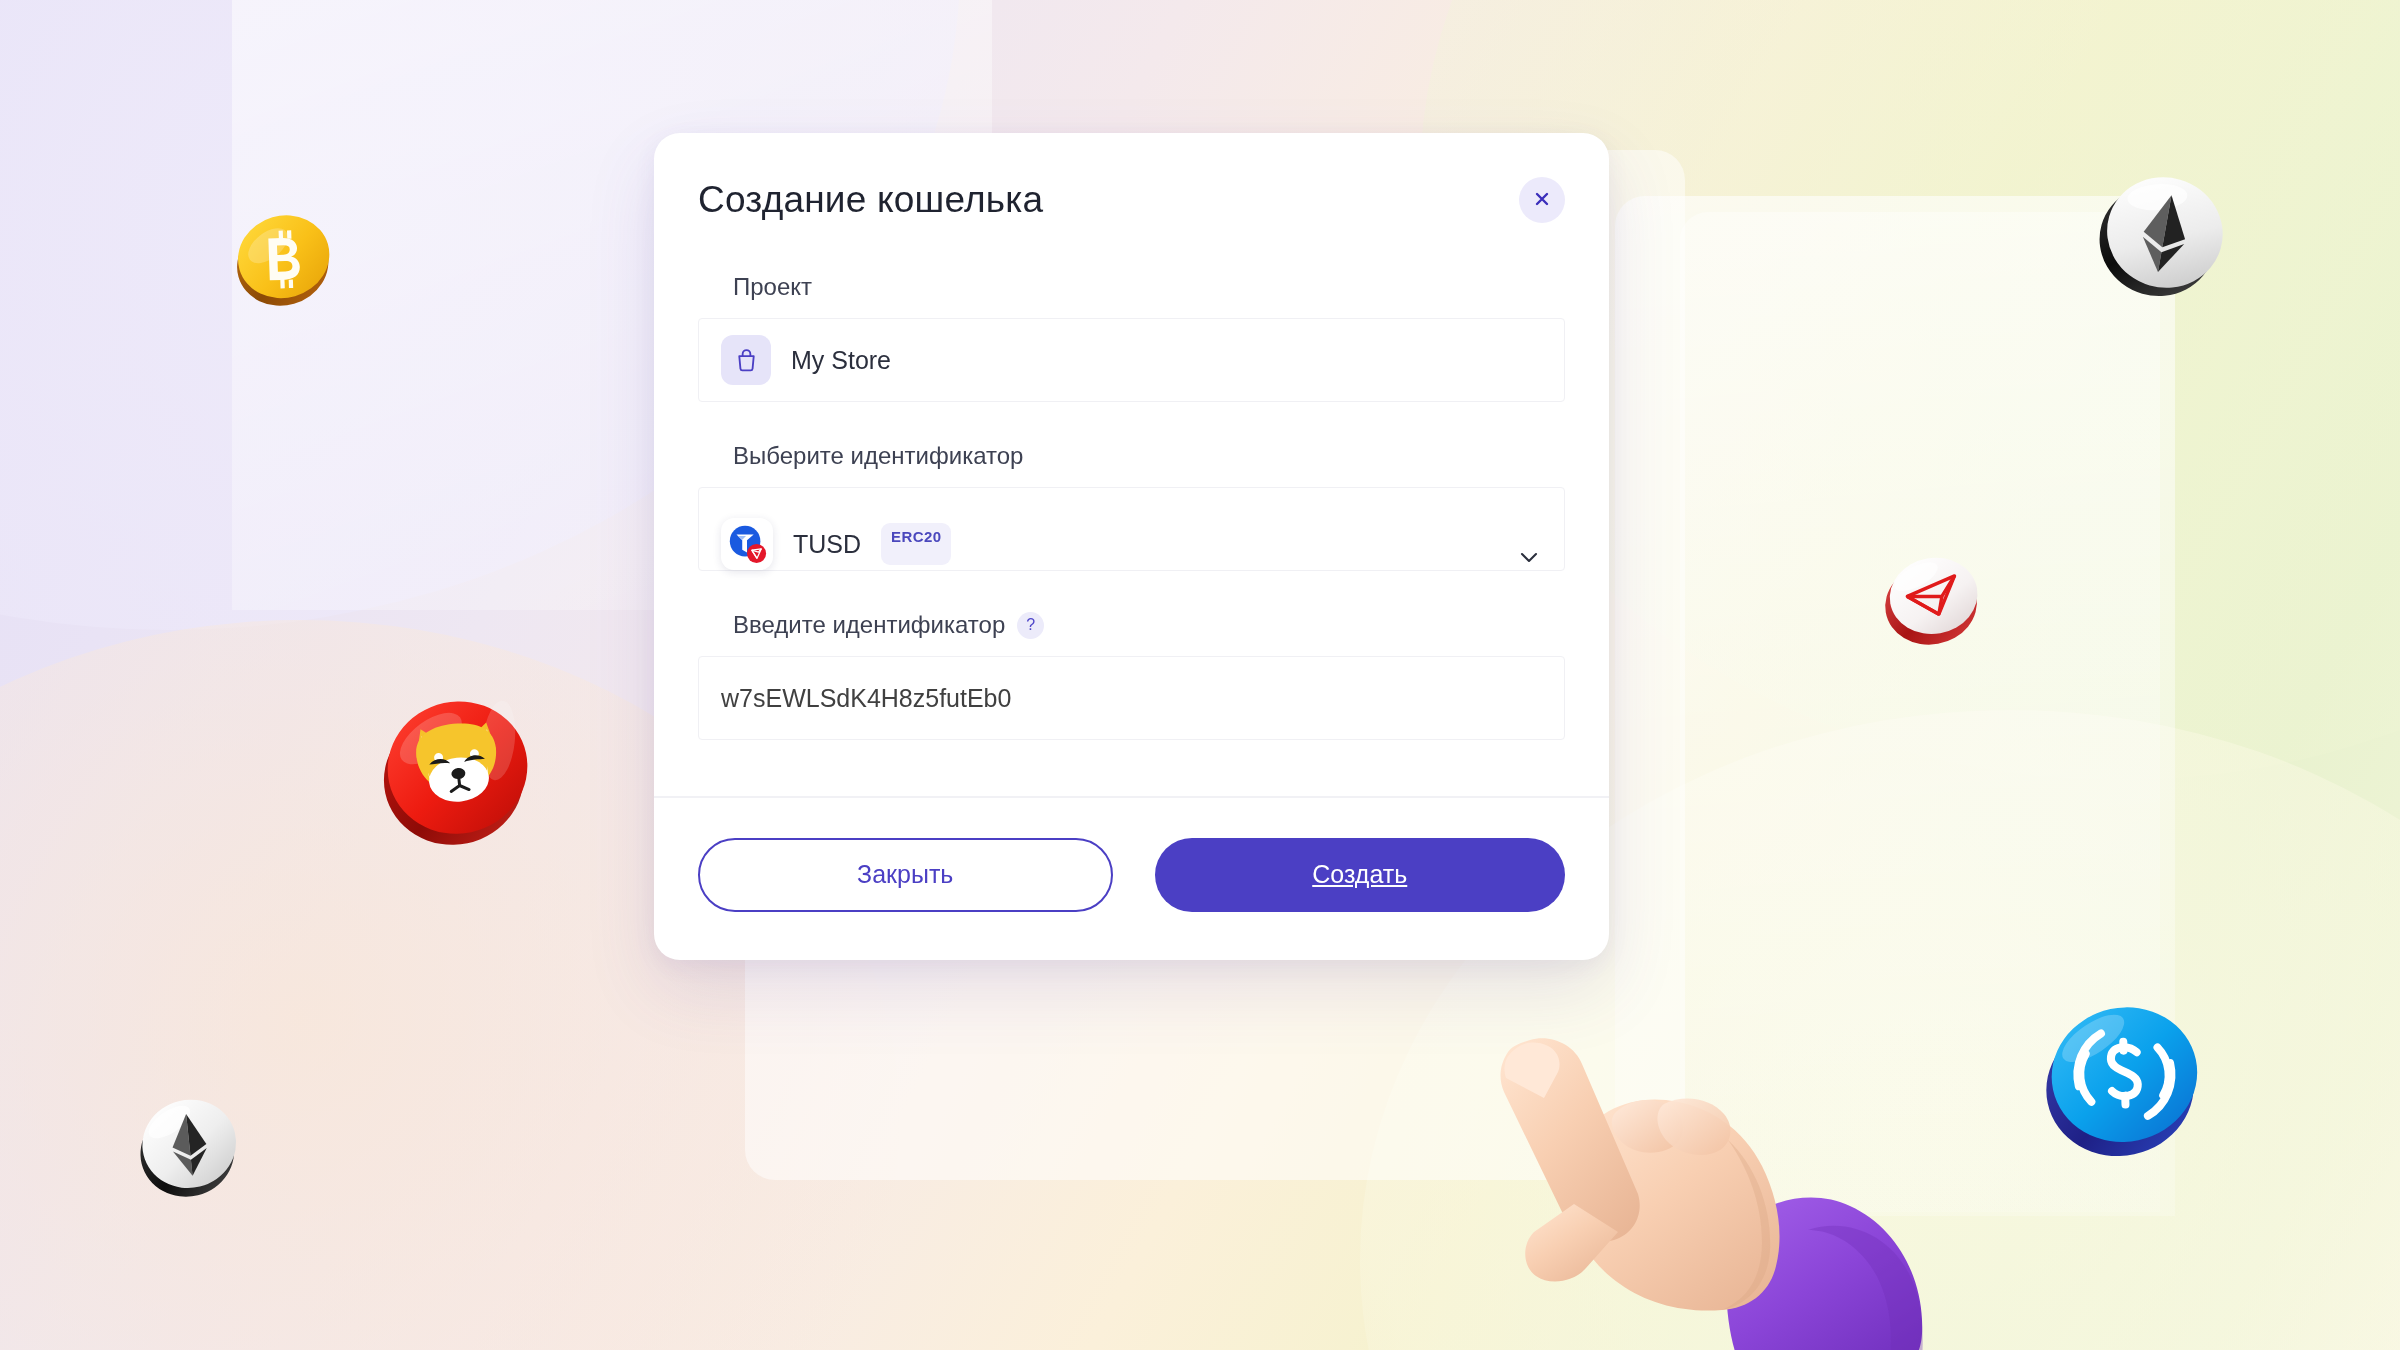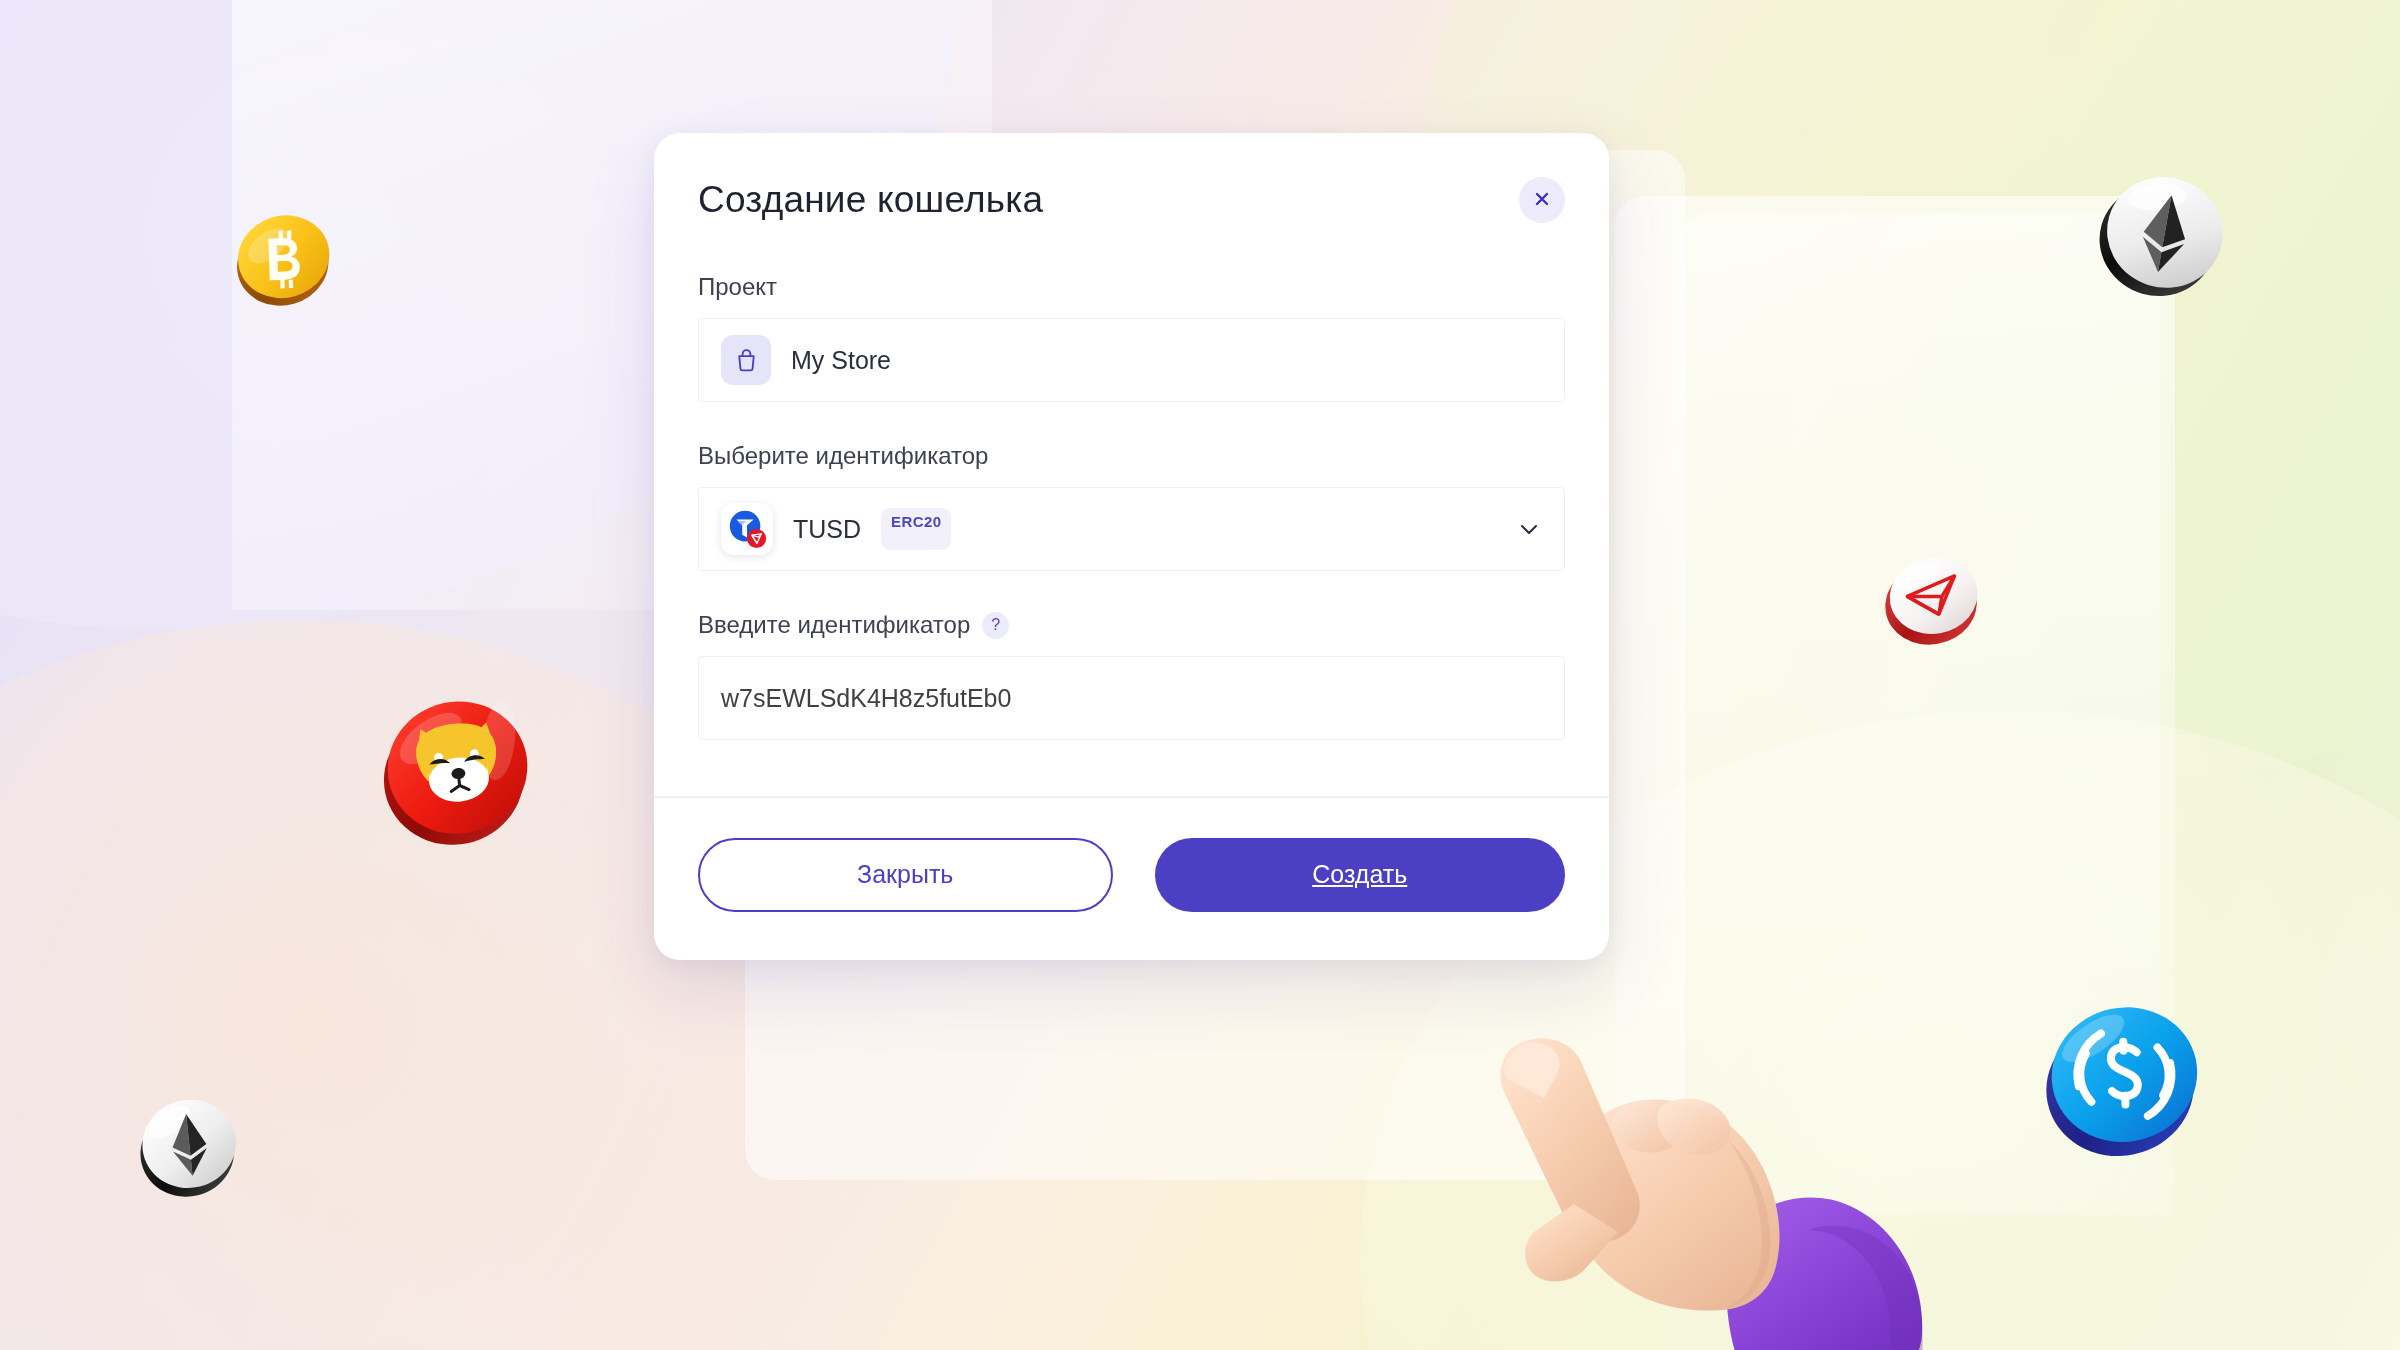--- a/index.html
+++ b/index.html
@@ -142,20 +142,21 @@
   .field-group { margin-bottom: 40px; }
   .field-group.last { margin-bottom: 0; }
 
   .field-label {
     font-size: 24px;
     color: #3d4152;
     margin-bottom: 17px;
     display: flex;
     align-items: center;
     gap: 12px;
+    margin-left: 35px;
   }
 
   .help-badge {
     width: 27px; height: 27px;
     border-radius: 50%;
     background: #ecebfa;
     color: #4f46c9;
     font-size: 16px;
     display: inline-flex;
     align-items: center;
@@ -171,20 +172,21 @@
     display: flex;
     align-items: center;
     padding: 0 22px;
     gap: 20px;
     background: #fff;
     cursor: pointer;
   }
 
   .input-box.select {
     justify-content: space-between;
+    align-items: flex-end;
   }
 
   .icon-tile {
     width: 50px; height: 50px;
     border-radius: 12px;
     background: #e6e4f9;
     display: flex;
     align-items: center;
     justify-content: center;
     flex: 0 0 auto;

